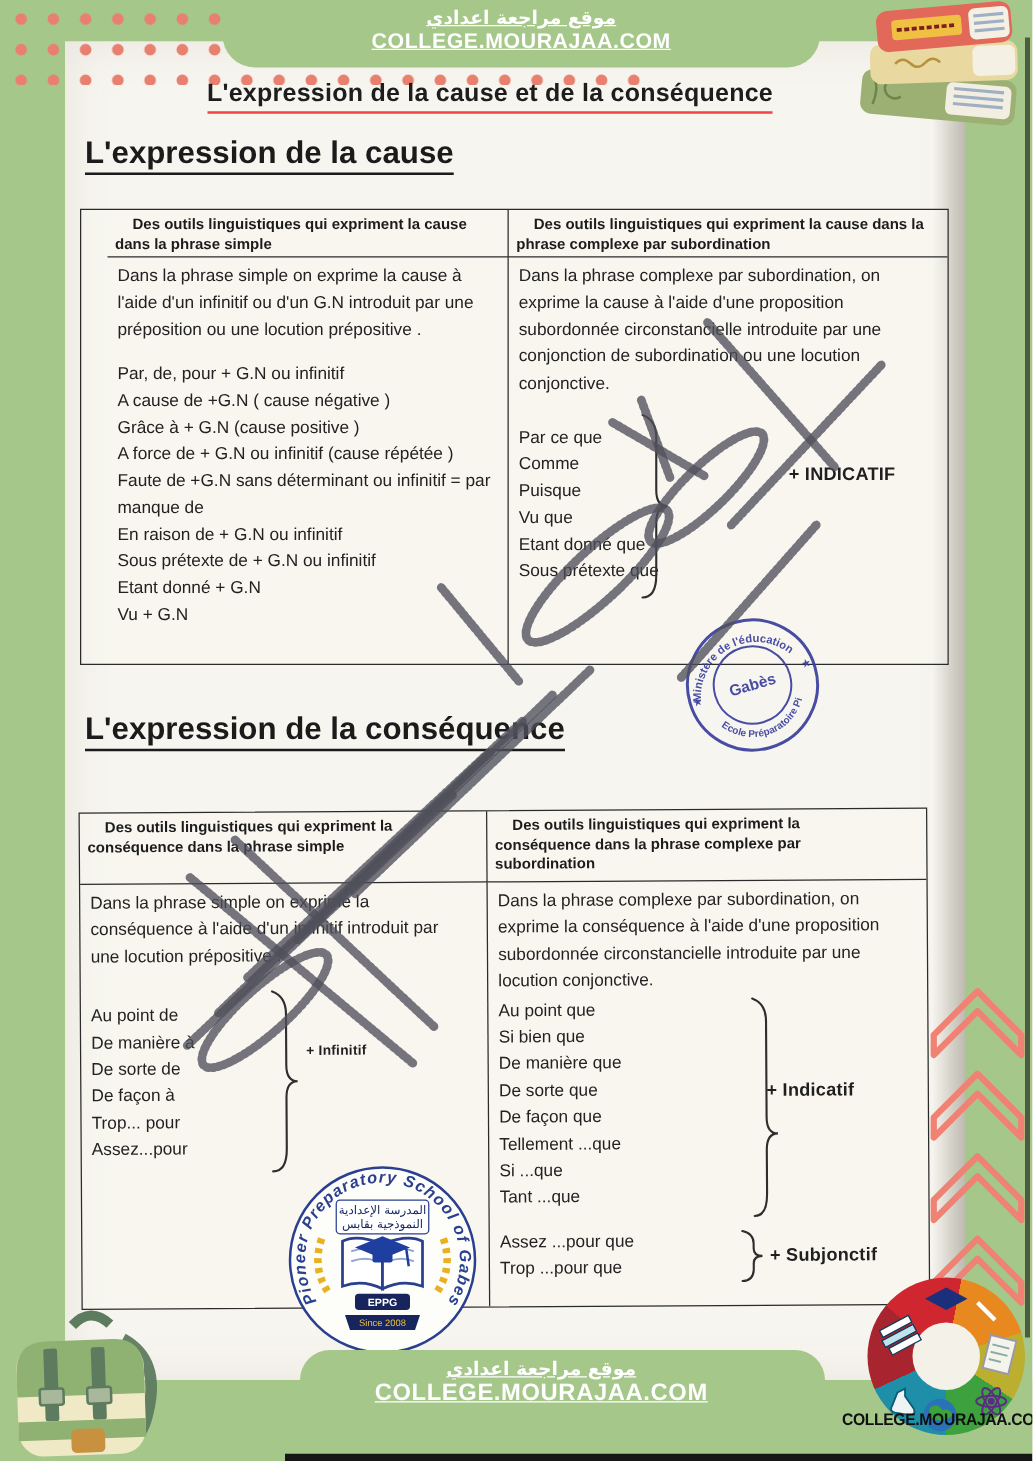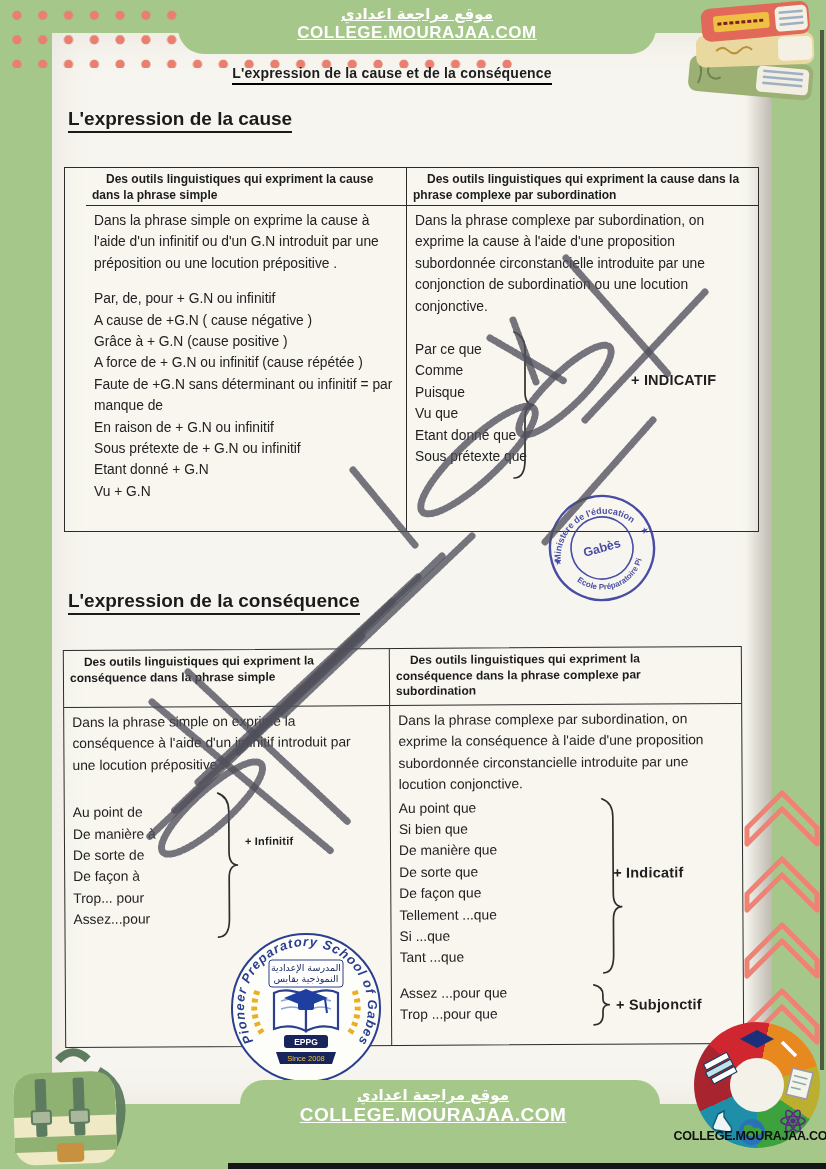--- a/index.html
+++ b/index.html
@@ -29,27 +29,27 @@
   
   #footer-band{position:absolute;left:0;top:1104px;width:826px;height:65px;background:#a6c78a;z-index:6;}
   #footer-tab{position:absolute;left:240px;top:1080px;width:420px;height:40px;background:#a6c78a;
               border-radius:24px 24px 0 0;z-index:6;}
   #footer-text{position:absolute;left:233px;top:1086px;width:400px;text-align:center;color:#fff;z-index:7;}
   #footer-text .l1{font-size:15px;font-weight:bold;text-decoration:underline;}
   #footer-text .l2{font-size:19px;font-weight:bold;text-decoration:underline;letter-spacing:.5px;}
 
   
   .doc-title{position:absolute;left:52px;top:64px;width:680px;text-align:center;z-index:4;}
-  .doc-title span{display:inline-block;font-size:14px;font-weight:bold;color:#1d1d1d;
-                  border-bottom:2px solid #000000;padding-bottom:2px;letter-spacing:.2px;}
+  .doc-title span{display:inline-block;font-size:20px;font-weight:bold;color:#1d1d1d;
+                  border-bottom:2px solid #ef4444;padding-bottom:2px;letter-spacing:.2px;}
   .sec-head{position:absolute;z-index:4;}
-  .sec-head span{display:inline-block;font-size:19px;font-weight:bold;color:#1b1b1b;
+  .sec-head span{display:inline-block;font-size:25px;font-weight:bold;color:#1b1b1b;
                  border-bottom:2.5px solid #1b1b1b;padding-bottom:1px;}
   #head-cause{left:68px;top:108px;}
-  #head-consequence{left:68px;top:590px;}
+  #head-consequence{left:68px;top:569px;}
 
   .doc-table{position:absolute;border:1.6px solid #2b2b2b;display:grid;z-index:4;background:rgba(250,248,242,.35);}
   #table1{left:64px;top:167px;width:672px;height:363px;grid-template-columns:321px 1fr;grid-template-rows:38px 1fr;padding-left:21px;}
   #table2{left:64px;top:648px;width:677px;height:396px;grid-template-columns:326px 1fr;grid-template-rows:57px 1fr;transform:rotate(-.35deg);}
   .th{font-size:12px;font-weight:bold;line-height:15.5px;padding:4px 6px 2px 6px;text-indent:14px;color:#1c1c1c;}
   .td{font-size:13.8px;line-height:21.4px;padding:4px 2px 4px 8px;color:#222;position:relative;}
   .b-r{border-right:1.6px solid #2b2b2b;}
   .b-b{border-bottom:1.6px solid #2b2b2b;}
   .intro{margin:0;}
   .w300{width:300px;} .w310{width:312px;} .w295{width:298px;}

